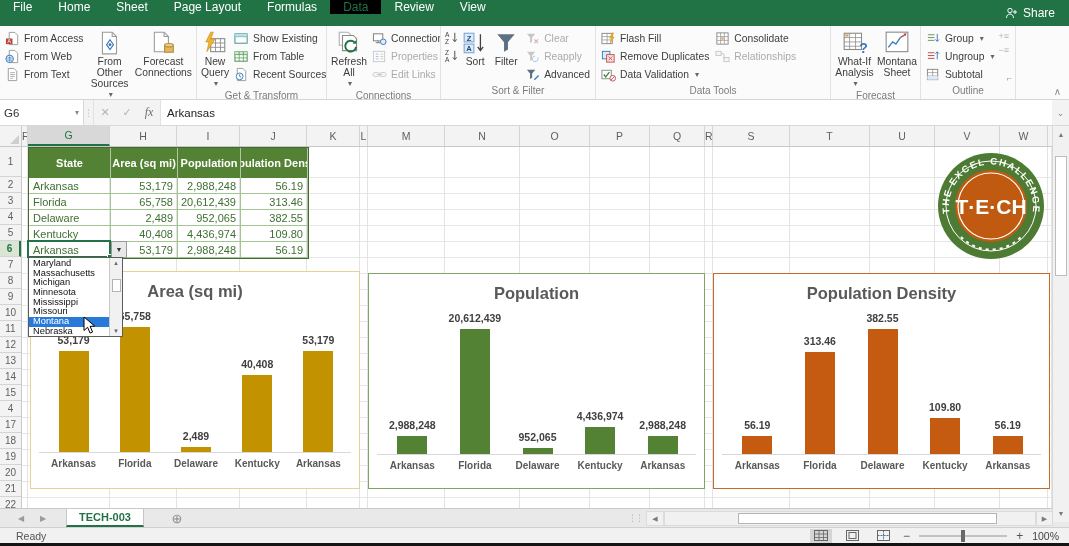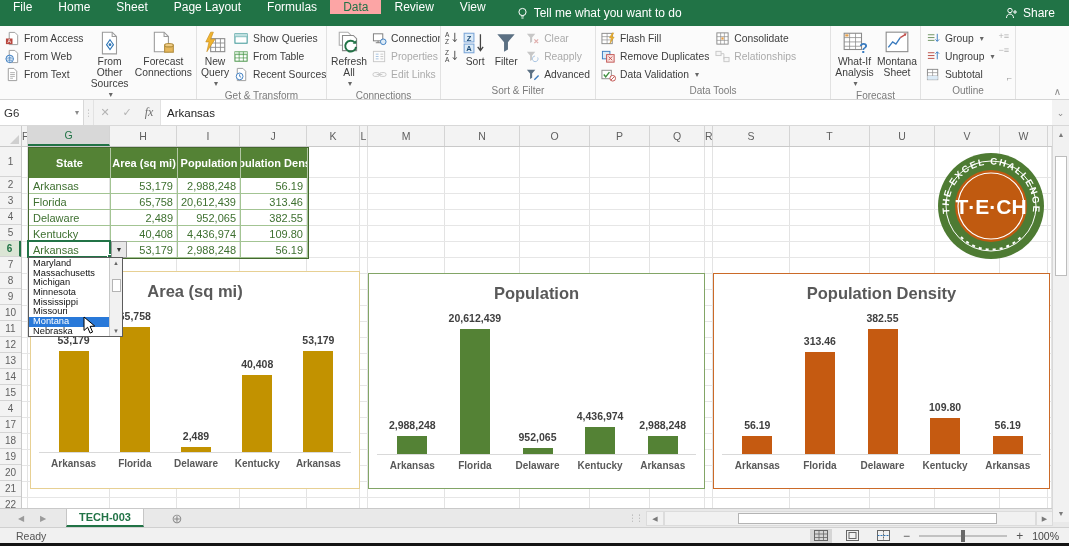--- a/index.html
+++ b/index.html
@@ -4,21 +4,21 @@
 <style>
   *{box-sizing:border-box;margin:0;padding:0}
   html,body{width:1069px;height:546px;overflow:hidden}
   body{font-family:"Liberation Sans",sans-serif;font-size:11px;color:#444;background:#fff;position:relative}
   .app{width:1069px;height:546px;position:relative;overflow:hidden}
 
   
   .tabbar{height:26px;background:#217346;display:flex;align-items:stretch;color:#fff}
   #tabs{display:flex;align-items:flex-start}
   .tab{padding:0 13px;display:flex;align-items:center;font-size:12px;cursor:default;white-space:nowrap}
-  .tab.active{background:#fca5a5;color:#217346}
+  .tab.active{background:#000000;color:#217346}
   .tellme{display:flex;align-items:center;gap:6px;margin-left:18px;font-size:12px;white-space:nowrap}
   .share{margin-left:auto;display:flex;align-items:center;gap:5px;padding:0 14px;font-size:12px}
 
   
   .ribbon{height:74px;background:#fbfbfb;border-bottom:1px solid #d5d5d5;display:flex;position:relative}
   .grp{display:flex;flex-direction:column;border-right:1px solid #e2e2e2;padding:1px 2px 0;overflow:hidden}
   .g1{width:197px}.g2{width:130px}.g3{width:114px}.g4{width:155px}.g5{width:235px}.g6{width:90px}.g7{width:95px}
   .grp-body{flex:1;display:flex;align-items:stretch}
   .grp-label{height:15px;text-align:center;color:#7b7b7b;font-size:10px;line-height:14px;white-space:nowrap}
   .smallcol{display:flex;flex-direction:column;justify-content:flex-start;padding-top:2px}
@@ -135,27 +135,20 @@
     <div id="tabs">
         <div class="tab">File</div>
         <div class="tab">Home</div>
         <div class="tab">Sheet</div>
         <div class="tab">Page Layout</div>
         <div class="tab">Formulas</div>
         <div class="tab active">Data</div>
         <div class="tab">Review</div>
         <div class="tab">View</div>
       </div>
-    <div class="tellme">
-      <svg class="bulb" width="11" height="13" viewBox="0 0 11 13">
-          <circle cx="5.5" cy="5" r="3.6" fill="none" stroke="#fff"></circle>
-          <path d="M4 9h3M4.4 11h2.2" stroke="#fff"></path>
-        </svg>
-      <span>Tell me what you want to do</span>
-    </div>
     <div class="share">
       <svg width="13" height="12" viewBox="0 0 13 12">
           <circle cx="5" cy="3.5" r="2.2" fill="none" stroke="#fff"></circle>
           <path d="M1.5 11c0-2.5 1.6-4 3.5-4s3.5 1.5 3.5 4" fill="none" stroke="#fff"></path>
           <path d="M10 3v4M8 5h4" stroke="#fff"></path>
         </svg>
       <span>Share</span>
     </div>
   </div>
 
@@ -227,21 +220,21 @@
           <span>New Query</span>
             <span class="dd">▾</span>
         </div>
         <div class="smallcol">
           <div class="smallbtn">
             <svg class="i16" viewBox="0 0 16 16">
                 <rect x="1" y="3" width="13" height="10" fill="#fff" stroke="#2e8f8f"></rect>
                 <path d="M1 6h13" stroke="#2e8f8f"></path>
                 <rect x="1" y="3" width="13" height="3" fill="#bfe0e0"></rect>
               </svg>
-            <span>Show Queries</span>
+            <span>Show Existing</span>
           </div>
           <div class="smallbtn">
             <svg class="i16" viewBox="0 0 16 16">
                 <rect x="1" y="3" width="13" height="10" fill="#fff" stroke="#3f8f3f"></rect>
                 <rect x="1" y="3" width="13" height="3" fill="#cde6cd"></rect>
                 <path d="M1 6h13M1 9.5h13M5.5 3v10M10 3v10" stroke="#3f8f3f" stroke-width=".7"></path>
               </svg>
             <span>From Table</span>
           </div>
           <div class="smallbtn">

